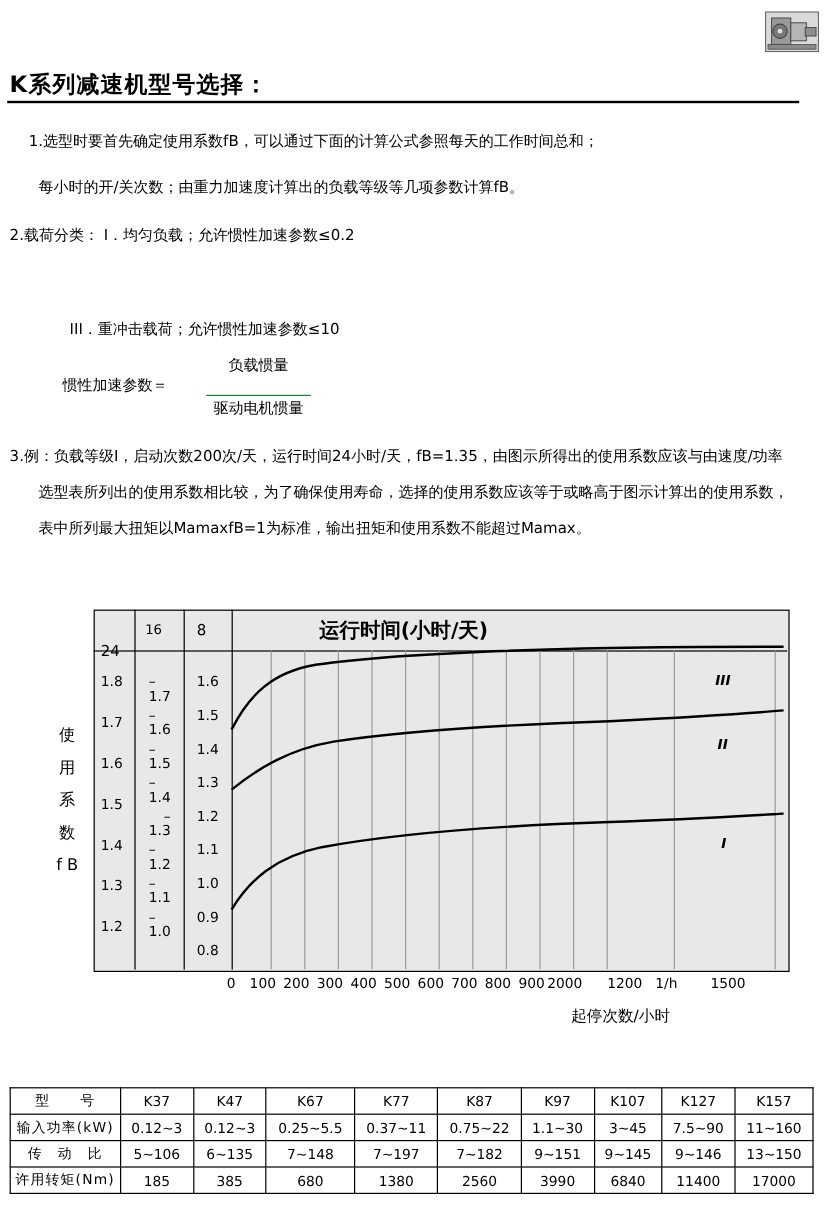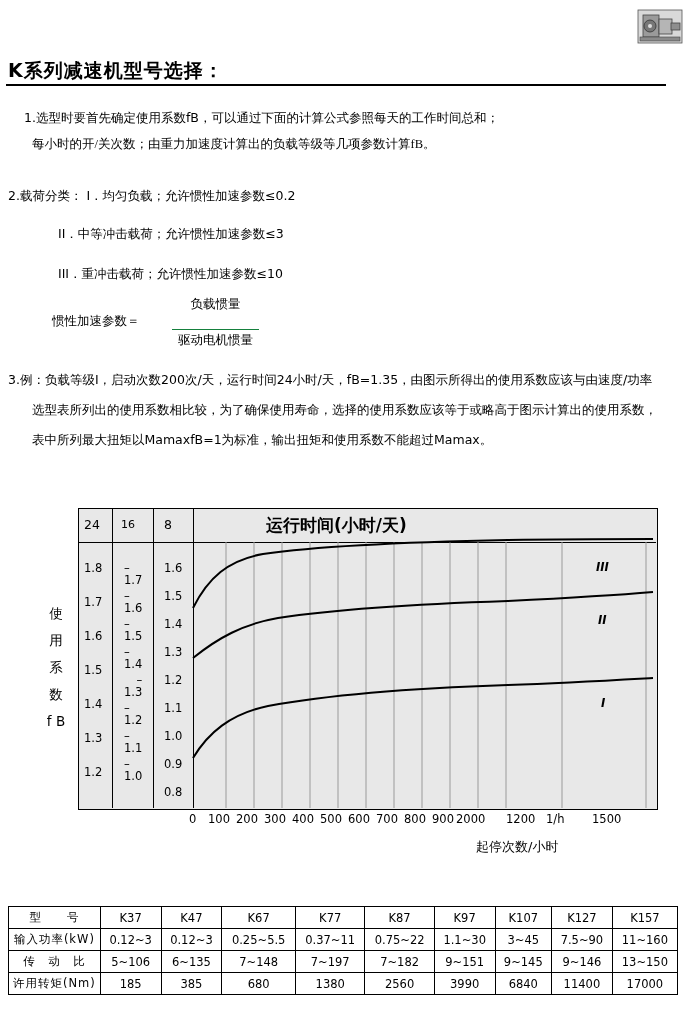--- a/index.html
+++ b/index.html
@@ -24,21 +24,21 @@
     position:absolute;left:8px;top:58px;width:672px;
     font-size:19px;font-weight:bold;letter-spacing:1px;
   }
   .title-rule{
     position:absolute;left:6px;top:84px;width:660px;height:2px;background:#000;
   }
 
   
   .p{position:absolute;font-size:12.5px;line-height:16px;white-space:nowrap;}
   .p1{left:24px;top:110px;}
-  .p2{left:32px;top:136px;font-family:Liberation Serif, serif;}
+  .p2{left:32px;top:148px;}
   .p3{left:8px;top:188px;}
   .p4{left:58px;top:226px;}
   .p5{left:58px;top:266px;}
   .p6{left:52px;top:313px;}
   .frac{
     position:absolute;left:172px;top:295px;font-size:12.5px;text-align:center;
     line-height:17px;
   }
   .frac .num{padding:0 6px 17px 6px;border-bottom:1px solid #15803d;}
   .frac .den{padding:1px 6px 0 6px;}
@@ -96,41 +96,40 @@
       <rect x="3" y="31" width="40" height="4" fill="#8a8a8a" stroke="#444" stroke-width="0.6"></rect>
     </svg>
   </div>
 
   <div class="title">K系列减速机型号选择：</div>
   <div class="title-rule"></div>
 
   <div class="p p1">1.选型时要首先确定使用系数fB，可以通过下面的计算公式参照每天的工作时间总和；</div>
   <div class="p p2">每小时的开/关次数；由重力加速度计算出的负载等级等几项参数计算fB。</div>
   <div class="p p3">2.载荷分类： I．均匀负载；允许惯性加速参数≤0.2</div>
-  <div class="p p4">II．中等冲击载荷；允许惯性加速参数≤3</div>
   <div class="p p5">III．重冲击载荷；允许惯性加速参数≤10</div>
   <div class="p p6">惯性加速参数＝</div>
 
   <div class="frac">
     <div class="num">负载惯量</div>
     <div class="den">驱动电机惯量</div>
   </div>
 
   <div class="p p7">3.例：负载等级I，启动次数200次/天，运行时间24小时/天，fB=1.35，由图示所得出的使用系数应该与由速度/功率</div>
   <div class="p p8">选型表所列出的使用系数相比较，为了确保使用寿命，选择的使用系数应该等于或略高于图示计算出的使用系数，</div>
   <div class="p p9">表中所列最大扭矩以MamaxfB=1为标准，输出扭矩和使用系数不能超过Mamax。</div>
 
   <div class="chart-wrap">
 
     <div class="chart-bg"></div>
 
     <div class="axis-head" style="left:42px;width:578px;"></div>
     <div class="chart-title">运行时间(小时/天)</div>
 
-    <span class="p" style="left:48px;top:9px;font-size:12.5px;">24</span>
+    <span class="p" style="left:48px;top:27px;font-size:12.5px;">24</span>
     <span class="p" style="left:85px;top:9px;font-size:11px;">16</span>
     <span class="p" style="left:128px;top:9px;font-size:12.5px;">8</span>
 
     <div class="vline" style="left:76px;top:0;height:300px;"></div>
     <div class="vline" style="left:117px;top:0;height:300px;"></div>
     <div class="vline" style="left:157px;top:0;height:300px;"></div>
 
     <div class="usage-label">
       使<br>用<br>系<br>数<br>f B
     </div>

